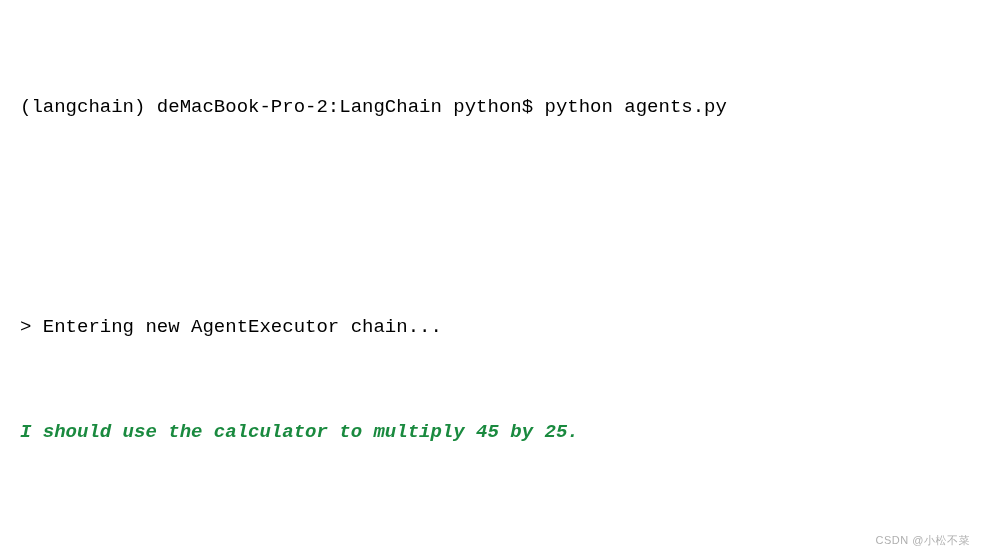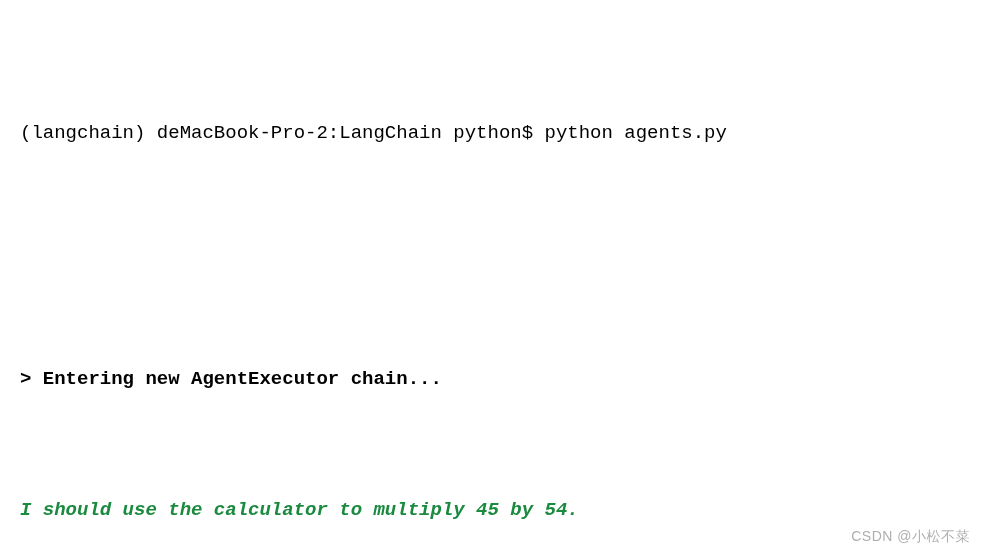--- a/index.html
+++ b/index.html
@@ -17,51 +17,50 @@
       padding: 20px 20px 10px 20px;
       position: relative;
       overflow: hidden;
       color: #000000;
     }
     .terminal-output {
       white-space: pre-wrap;
     }
     .line {
       display: block;
-      margin-top: 26px;
     }
     .bold {
-      font-weight: 700;
+      font-weight: 400;
     }
     .green {
       color: #1a8a3f;
       font-weight: 700;
       font-style: italic;
     }
     .spacer {
       height: 2.3em;
     }
     .watermark {
       position: absolute;
       bottom: 6px;
       right: 18px;
       font-family: -apple-system, BlinkMacSystemFont, "Segoe UI", Arial, sans-serif;
-      font-size: 14px;
+      font-size: 11px;
       color: rgba(120, 120, 120, 0.6);
       letter-spacing: 0.5px;
     }
   </style>
 </head>
 <body>
 
 <div class="terminal-output">
   <span class="line">(langchain) deMacBook-Pro-2:LangChain python$ python agents.py</span>
   <div class="spacer"></div>
   <span class="line bold">&gt; Entering new AgentExecutor chain...</span>
-  <span class="line green">I should use the calculator to multiply 45 by 54.</span>
+  <span class="line green">I should use the calculator to multiply 45 by 25.</span>
   
   
   
   
   
   
   
 </div>
 
 <div class="watermark">CSDN @小松不菜</div>

